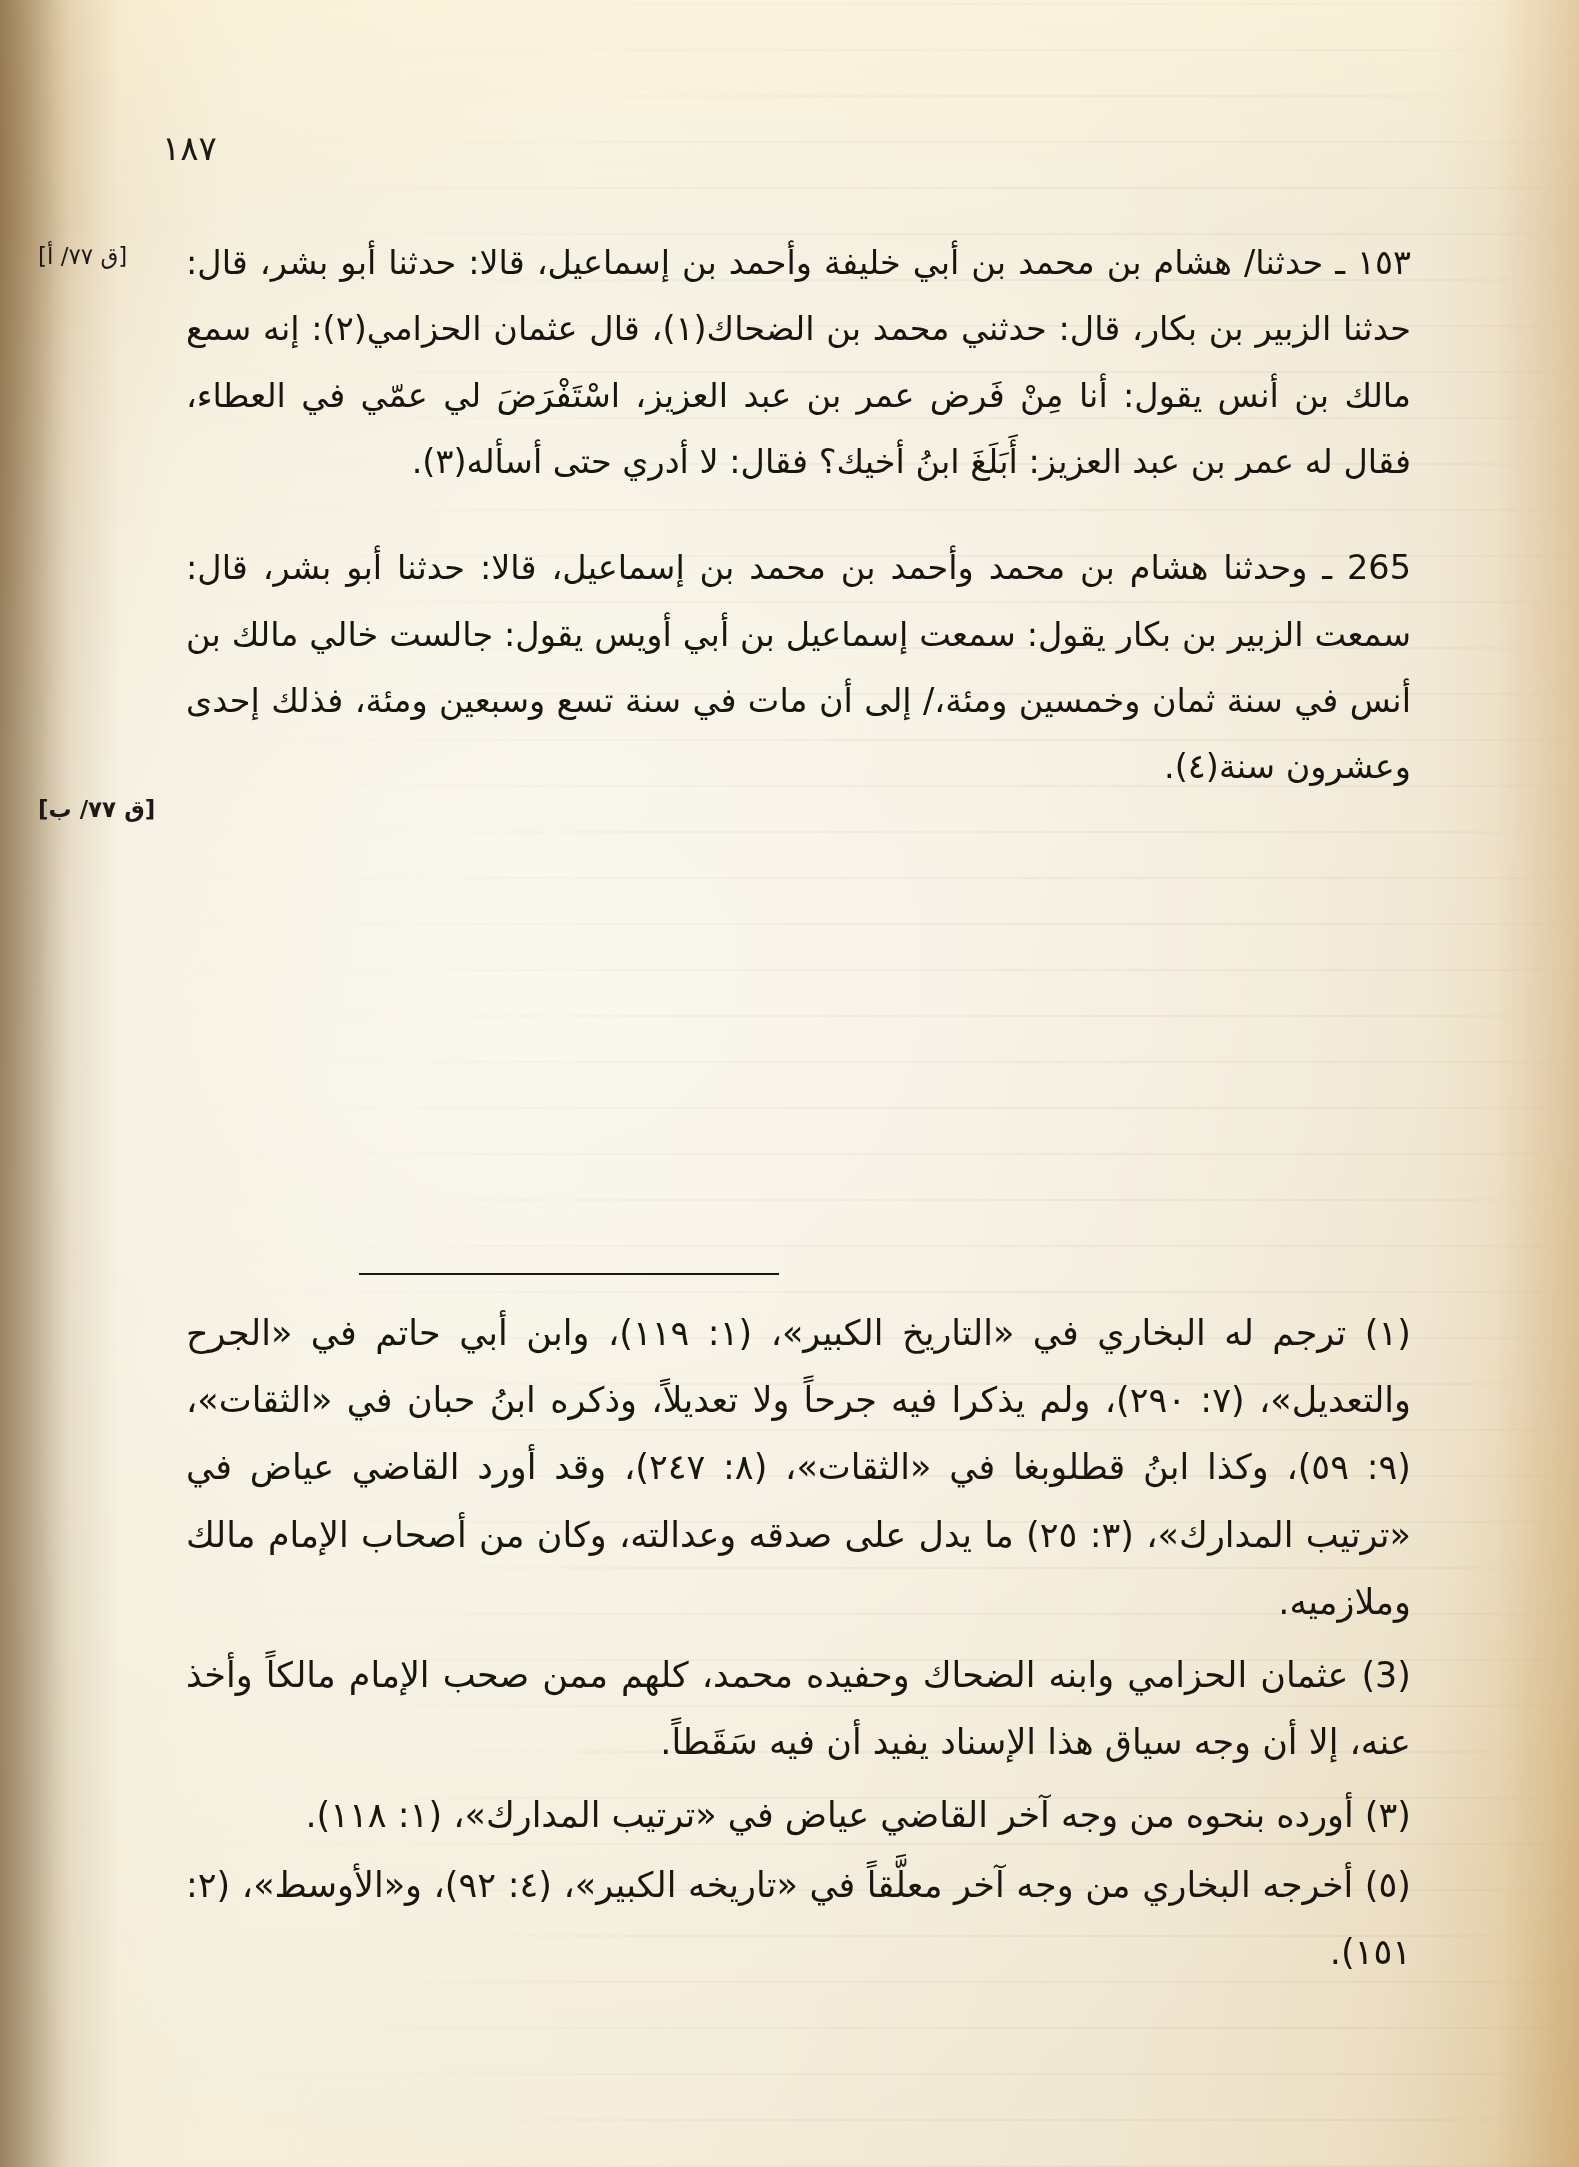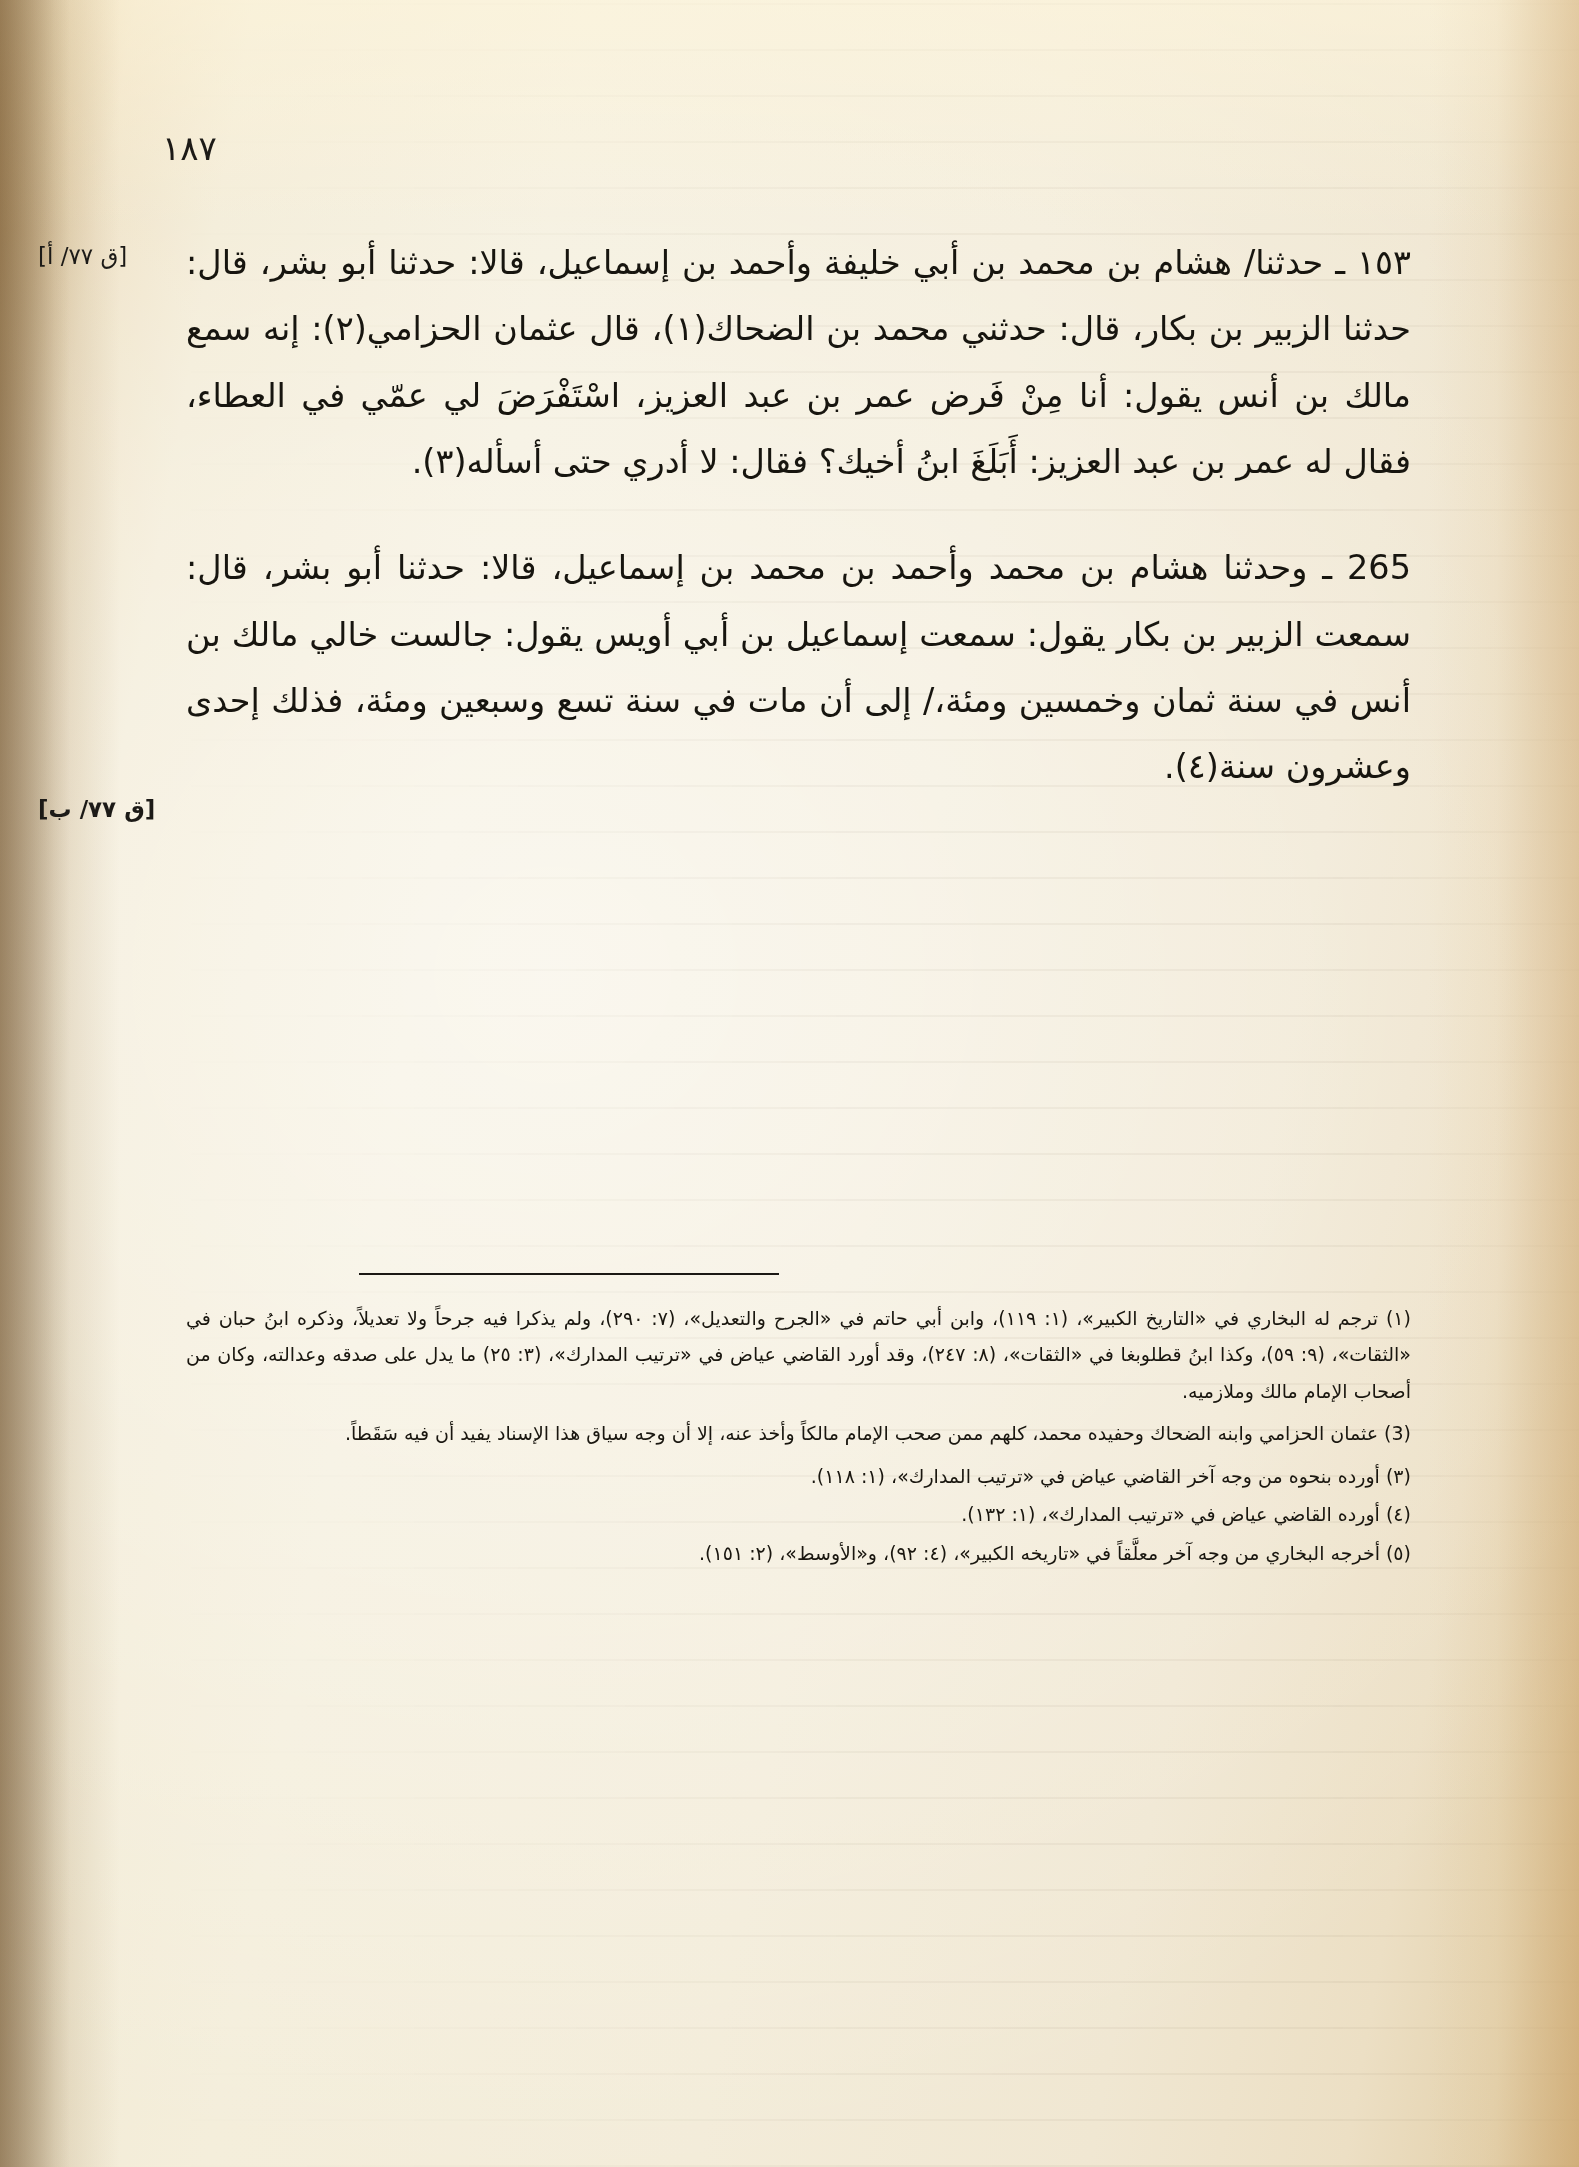--- a/index.html
+++ b/index.html
@@ -125,21 +125,21 @@
     width: 420px;
     height: 0;
     border-top: 2px solid #1b1814;
   }
   .footnotes {
     position: absolute;
     top: 1300px;
     right: 168px;
     width: 1225px;
     color: #19160f;
-    font-size: 19px;
+    font-size: 35px;
     line-height: 1.92;
     text-align: justify;
   }
   .fn {
     margin: 0 0 6px 0;
     text-align: justify;
   }
   .fn.tight { margin-bottom: 2px; }
 
   
@@ -172,17 +172,16 @@
     <p class="hadith spaced">١٥٣ ـ حدثنا/ هشام بن محمد بن أبي خليفة وأحمد بن إسماعيل، قالا: حدثنا أبو بشر، قال: حدثنا الزبير بن بكار، قال: حدثني محمد بن الضحاك(١)، قال عثمان الحزامي(٢): إنه سمع مالك بن أنس يقول: أنا مِنْ فَرض عمر بن عبد العزيز، اسْتَفْرَضَ لي عمّي في العطاء، فقال له عمر بن عبد العزيز: أَبَلَغَ ابنُ أخيك؟ فقال: لا أدري حتى أسأله(٣).</p>
     <p class="hadith spaced">265 ـ وحدثنا هشام بن محمد وأحمد بن محمد بن إسماعيل، قالا: حدثنا أبو بشر، قال: سمعت الزبير بن بكار يقول: سمعت إسماعيل بن أبي أويس يقول: جالست خالي مالك بن أنس في سنة ثمان وخمسين ومئة،/ إلى أن مات في سنة تسع وسبعين ومئة، فذلك إحدى وعشرون سنة(٤).</p>
   </div>
 
   <div class="fn-rule"></div>
 
   <div class="footnotes">
     <p class="fn">(١) ترجم له البخاري في «التاريخ الكبير»، (١: ١١٩)، وابن أبي حاتم في «الجرح والتعديل»، (٧: ٢٩٠)، ولم يذكرا فيه جرحاً ولا تعديلاً، وذكره ابنُ حبان في «الثقات»، (٩: ٥٩)، وكذا ابنُ قطلوبغا في «الثقات»، (٨: ٢٤٧)، وقد أورد القاضي عياض في «ترتيب المدارك»، (٣: ٢٥) ما يدل على صدقه وعدالته، وكان من أصحاب الإمام مالك وملازميه.</p>
     <p class="fn">(3) عثمان الحزامي وابنه الضحاك وحفيده محمد، كلهم ممن صحب الإمام مالكاً وأخذ عنه، إلا أن وجه سياق هذا الإسناد يفيد أن فيه سَقَطاً.</p>
     <p class="fn tight">(٣) أورده بنحوه من وجه آخر القاضي عياض في «ترتيب المدارك»، (١: ١١٨).</p>
-    <p class="fn tight">(٤) أورده القاضي عياض في «ترتيب المدارك»، (١: ١٣٢).</p>
     <p class="fn tight">(٥) أخرجه البخاري من وجه آخر معلَّقاً في «تاريخه الكبير»، (٤: ٩٢)، و«الأوسط»، (٢: ١٥١).</p>
   </div>
 
 </div>
 
 </body></html>

